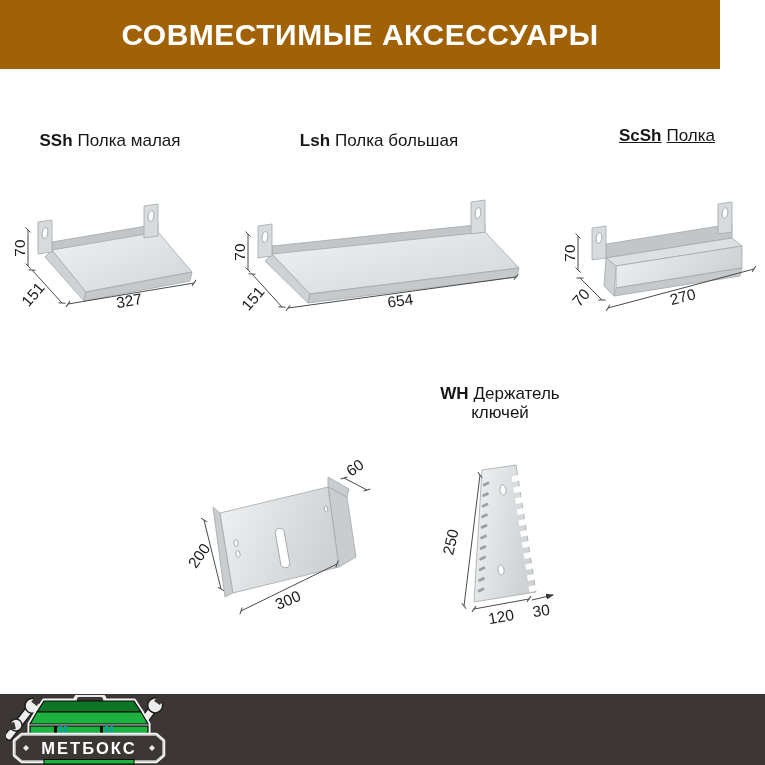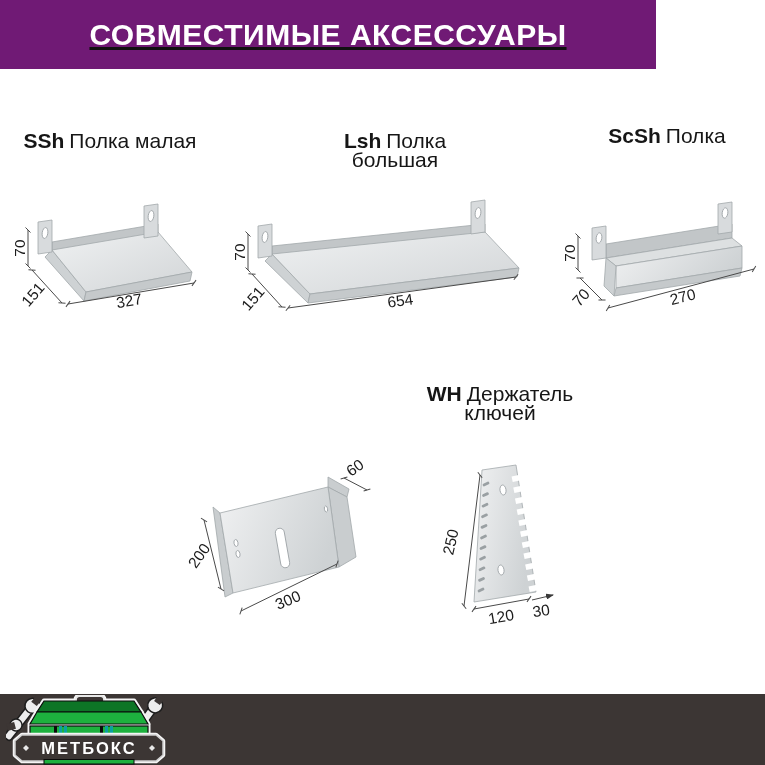--- a/index.html
+++ b/index.html
@@ -1,27 +1,27 @@
 <!DOCTYPE html>
 <html><head>
 <meta charset="utf-8">
 <style>
   html,body{margin:0;padding:0;background:#ffffff;}
   .page{position:relative;width:765px;height:765px;background:#ffffff;overflow:hidden;
         font-family:"Liberation Sans",sans-serif;color:#111;}
   
-  .hdr{position:absolute;left:0;top:0;width:656px;height:69px;background:#701a75;
-       display:flex;align-items:center;justify-content:center;text-decoration:underline;}
+  .hdr{position:absolute;left:0;top:0;width:720px;height:69px;background:#a16207;
+       display:flex;align-items:center;justify-content:center;}
   .hdr-title{color:#ffffff;font-weight:700;font-size:30px;letter-spacing:.5px;}
   
-  .plabel{position:absolute;font-size:21px;line-height:19px;text-align:center;color:#161616;}
+  .plabel{position:absolute;font-size:17px;line-height:19px;text-align:center;color:#161616;}
   .plabel .b{font-weight:700;margin-right:5px;}
   .lab-ssh{left:15px;top:131px;width:190px;}
-  .lab-lsh{left:300px;top:131px;width:190px;}
-  .lab-scsh{left:578px;top:126px;width:178px;}
+  .lab-lsh{left:284px;top:131px;width:190px;}
+  .lab-scsh{left:578px;top:126px;width:178px;text-decoration:underline;}
   .lab-tray{left:200px;top:403px;width:180px;}
   .lab-wh{left:410px;top:384px;width:180px;}
   
   .fig{position:absolute;}
   .fig-ssh{left:8px;top:186px;}
   .fig-lsh{left:226px;top:188px;}
   .fig-scsh{left:558px;top:196px;}
   .fig-tray{left:177px;top:445px;}
   .fig-wh{left:424px;top:450px;}
   .dim-line{stroke:#4a4a4a;stroke-width:1;fill:none;

